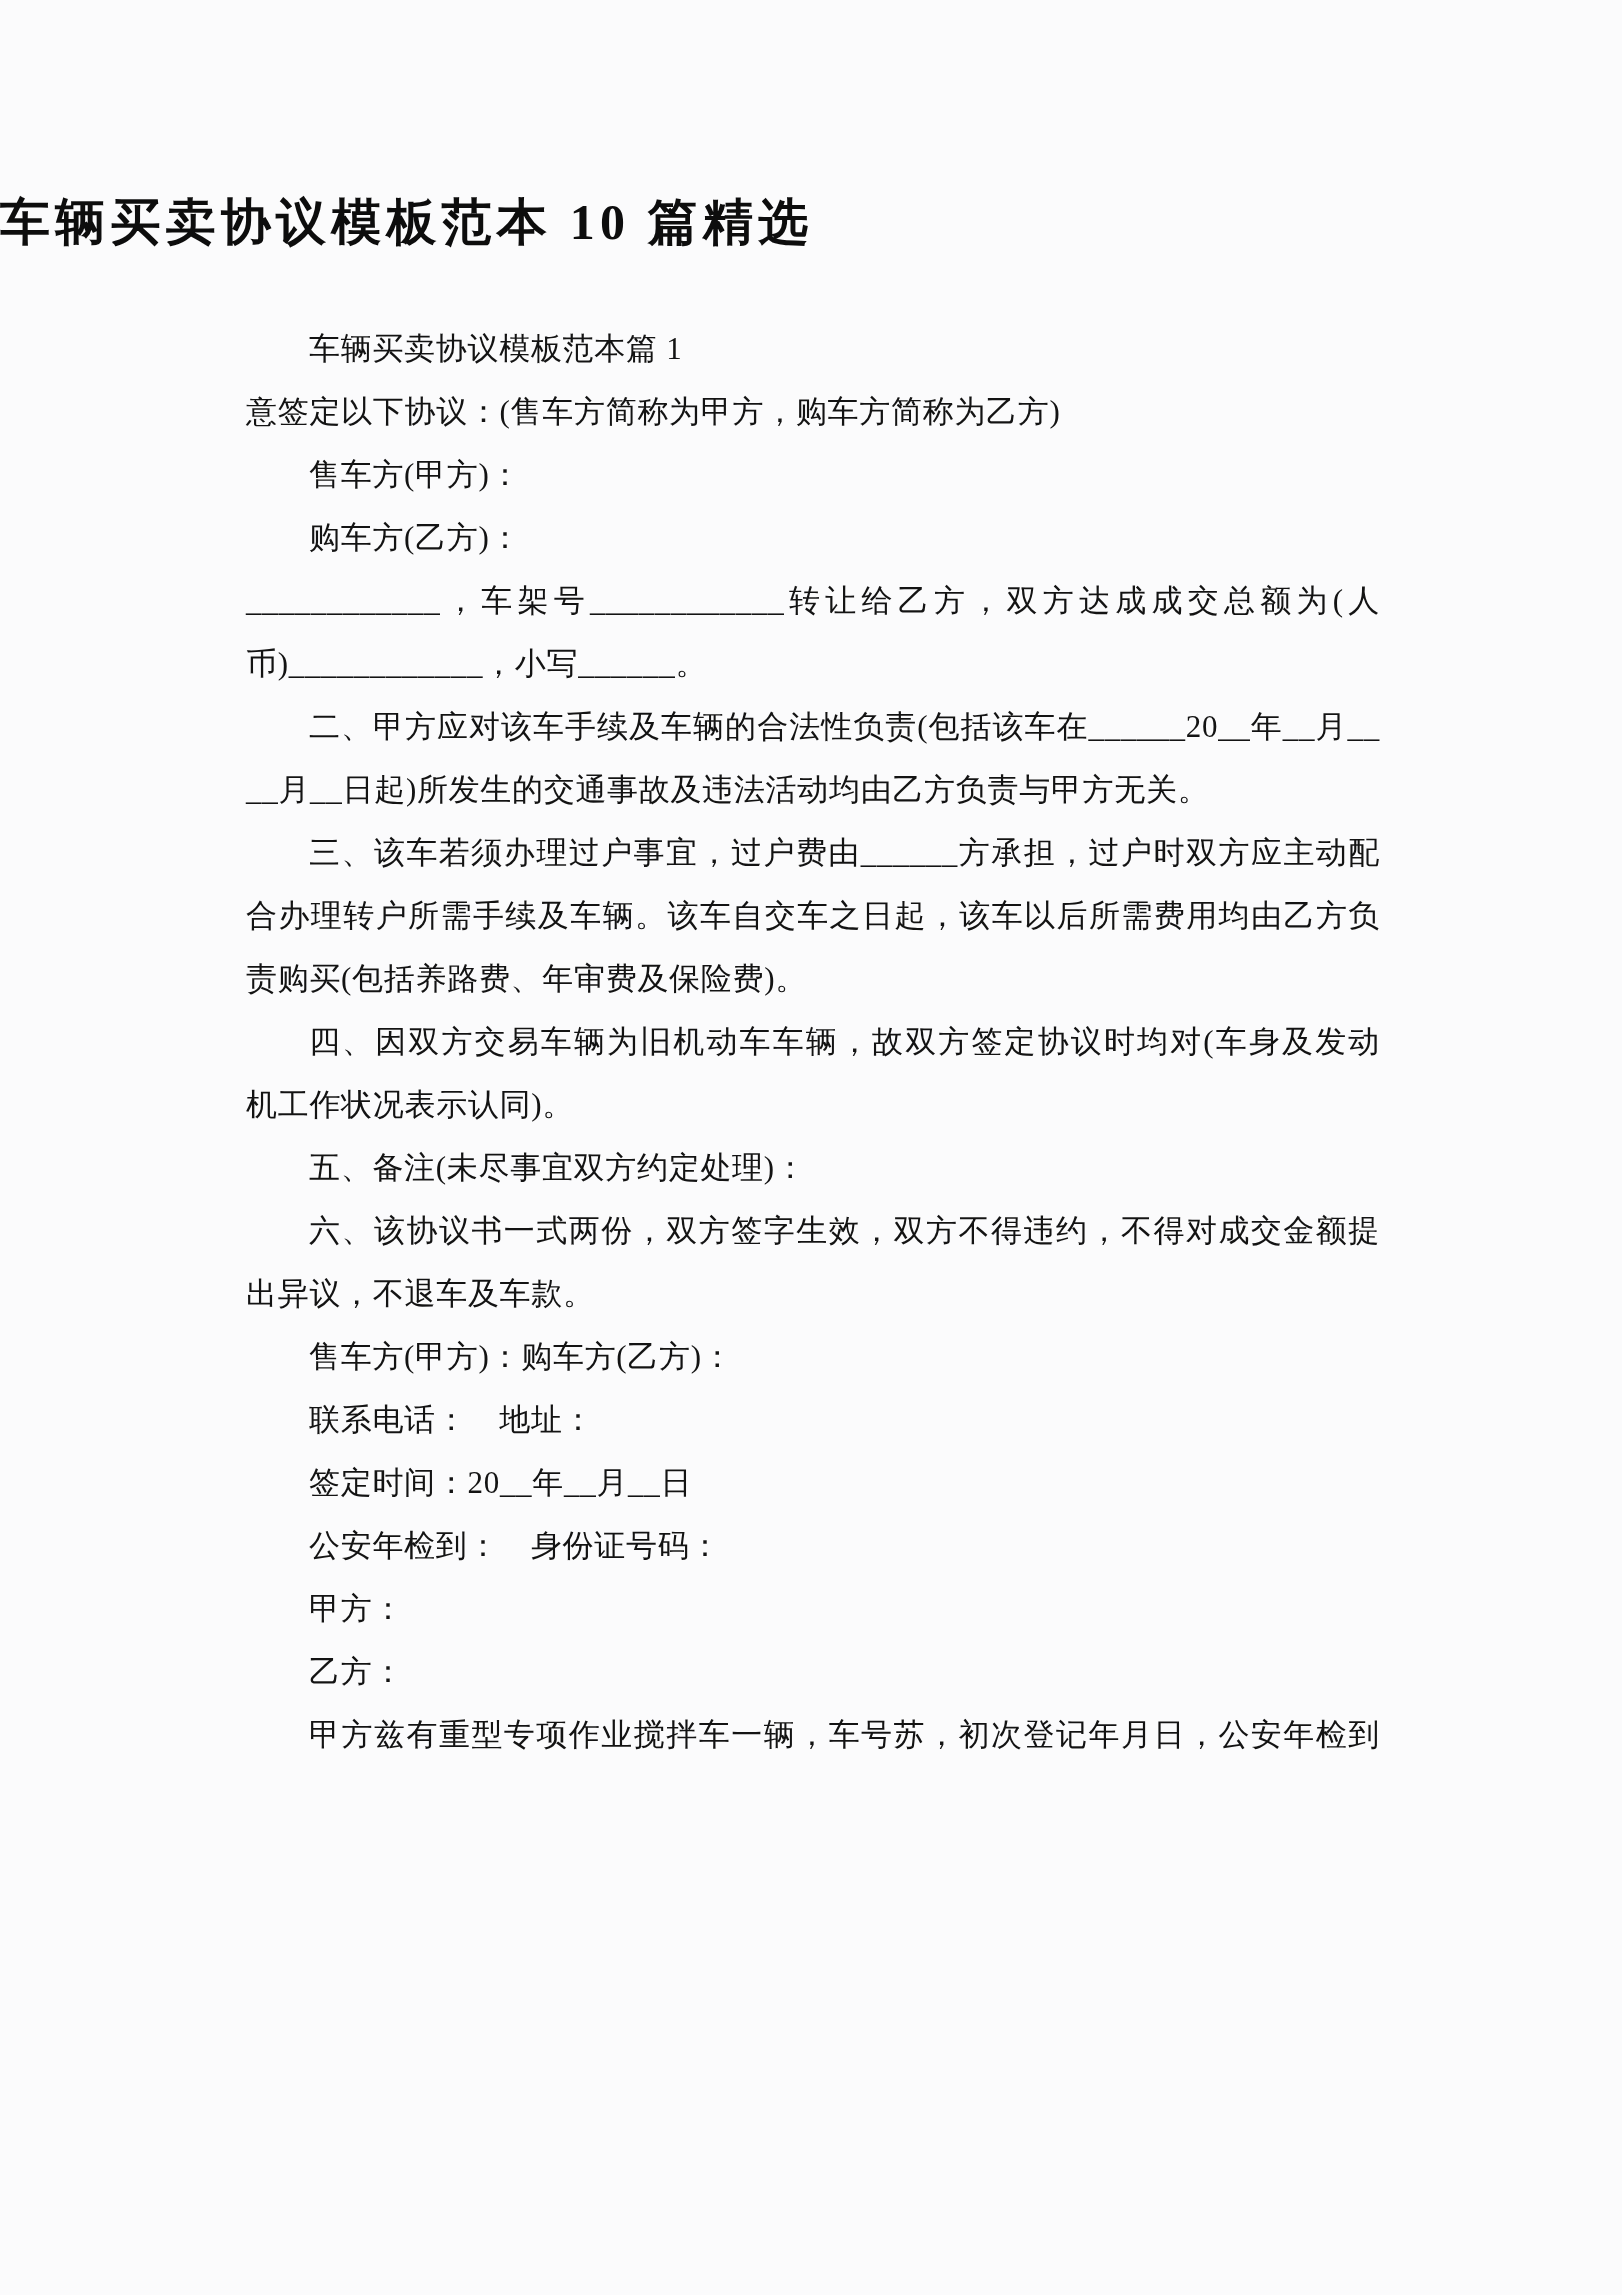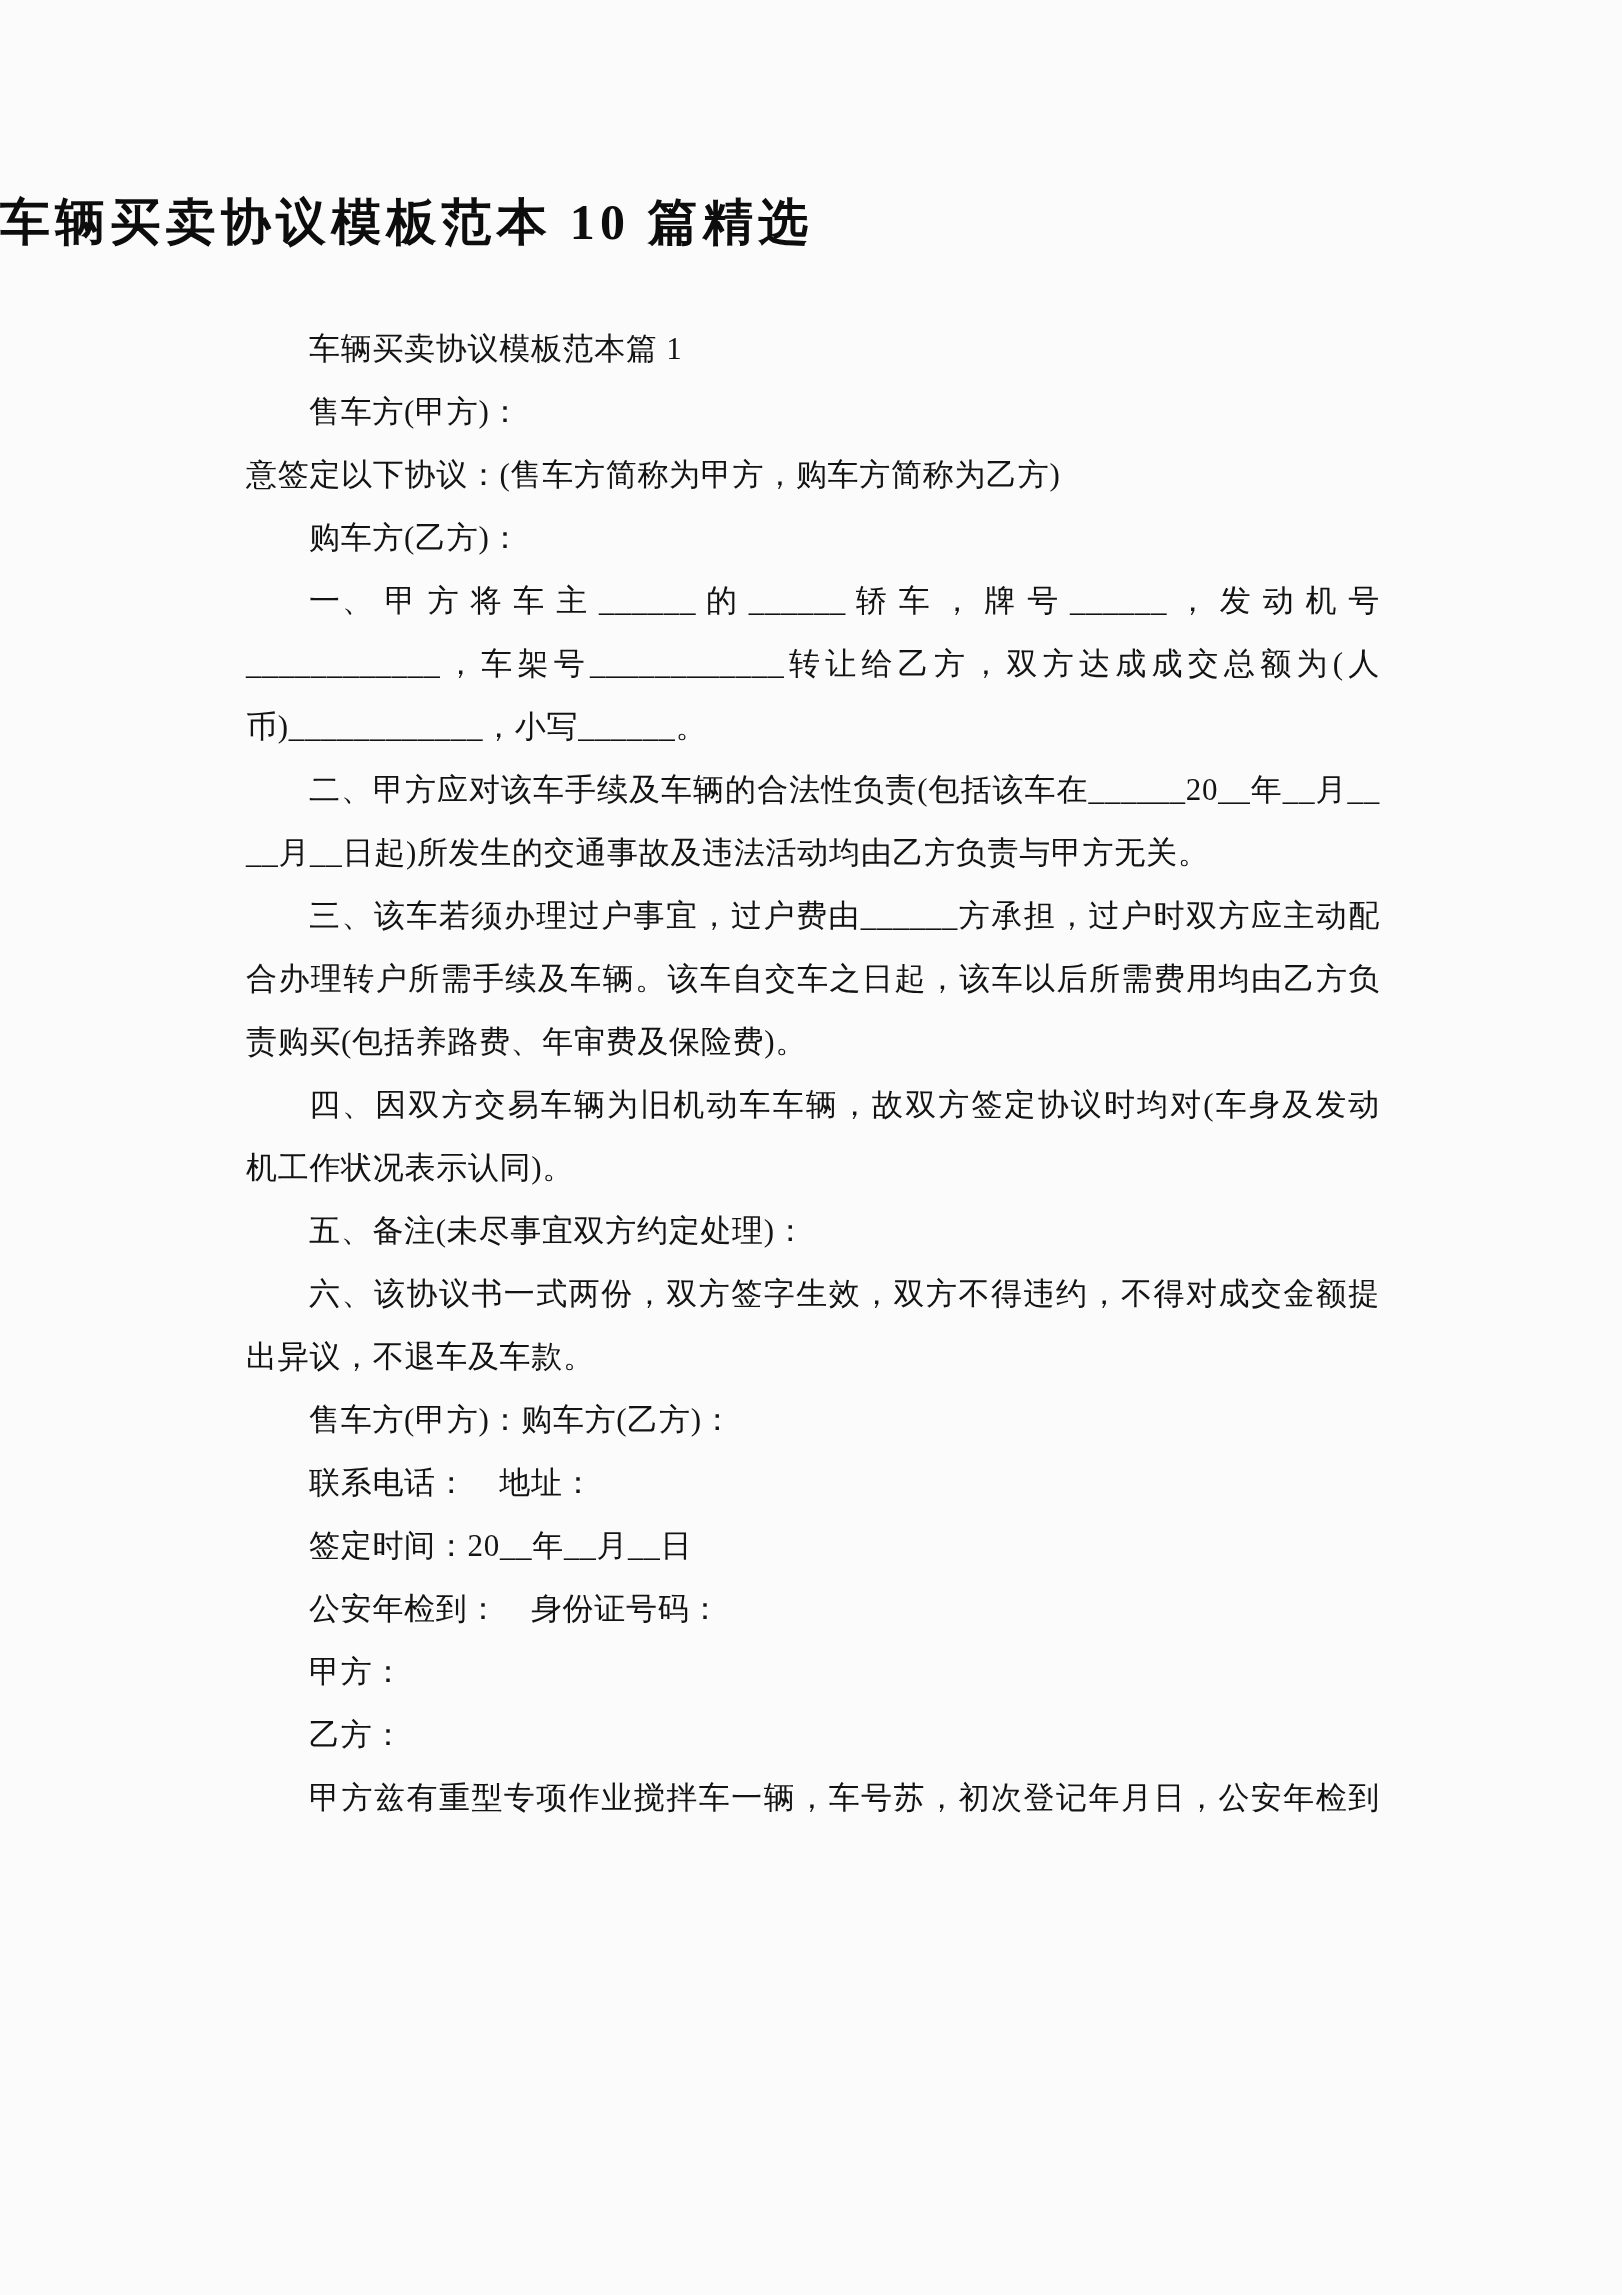--- a/index.html
+++ b/index.html
@@ -42,24 +42,23 @@
     text-justify: inter-character;
   }
 </style>
 </head>
 <body>
 
 <div class="page">
   <div class="doc-title">车辆买卖协议模板范本 10 篇精选</div>
   <div class="doc-body">
       <div class="line indent">车辆买卖协议模板范本篇 1</div>
+      <div class="line">意签定以下协议：(售车方简称为甲方，购车方简称为乙方)</div>
       <div class="line indent">售车方(甲方)：</div>
-      <div class="line">意签定以下协议：(售车方简称为甲方，购车方简称为乙方)</div>
       <div class="line indent">购车方(乙方)：</div>
-      <div class="line indent full">一、 甲 方 将 车 主 ______ 的 ______ 轿 车 ， 牌 号 ______ ， 发 动 机 号</div>
       <div class="line full">____________，车架号____________转让给乙方，双方达成成交总额为(人</div>
       <div class="line">币)____________，小写______。</div>
       <div class="line indent full">二、甲方应对该车手续及车辆的合法性负责(包括该车在______20__年__月__</div>
       <div class="line">__月__日起)所发生的交通事故及违法活动均由乙方负责与甲方无关。</div>
       <div class="line indent full">三、该车若须办理过户事宜，过户费由______方承担，过户时双方应主动配</div>
       <div class="line full">合办理转户所需手续及车辆。该车自交车之日起，该车以后所需费用均由乙方负</div>
       <div class="line">责购买(包括养路费、年审费及保险费)。</div>
       <div class="line indent full">四、因双方交易车辆为旧机动车车辆，故双方签定协议时均对(车身及发动</div>
       <div class="line">机工作状况表示认同)。</div>
       <div class="line indent">五、备注(未尽事宜双方约定处理)：</div>

